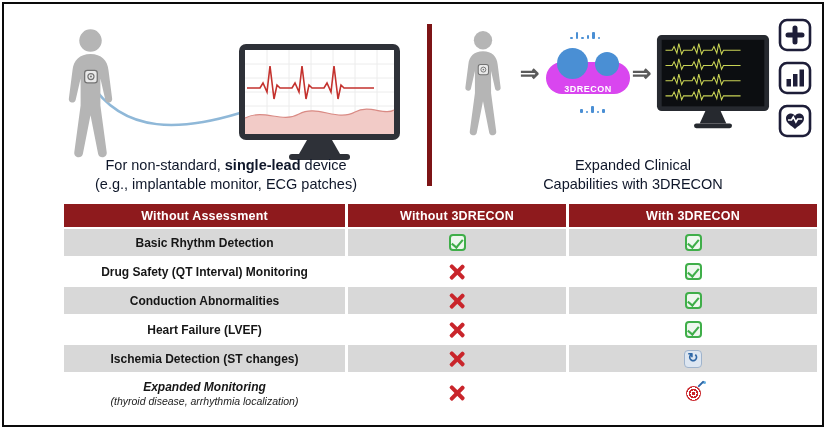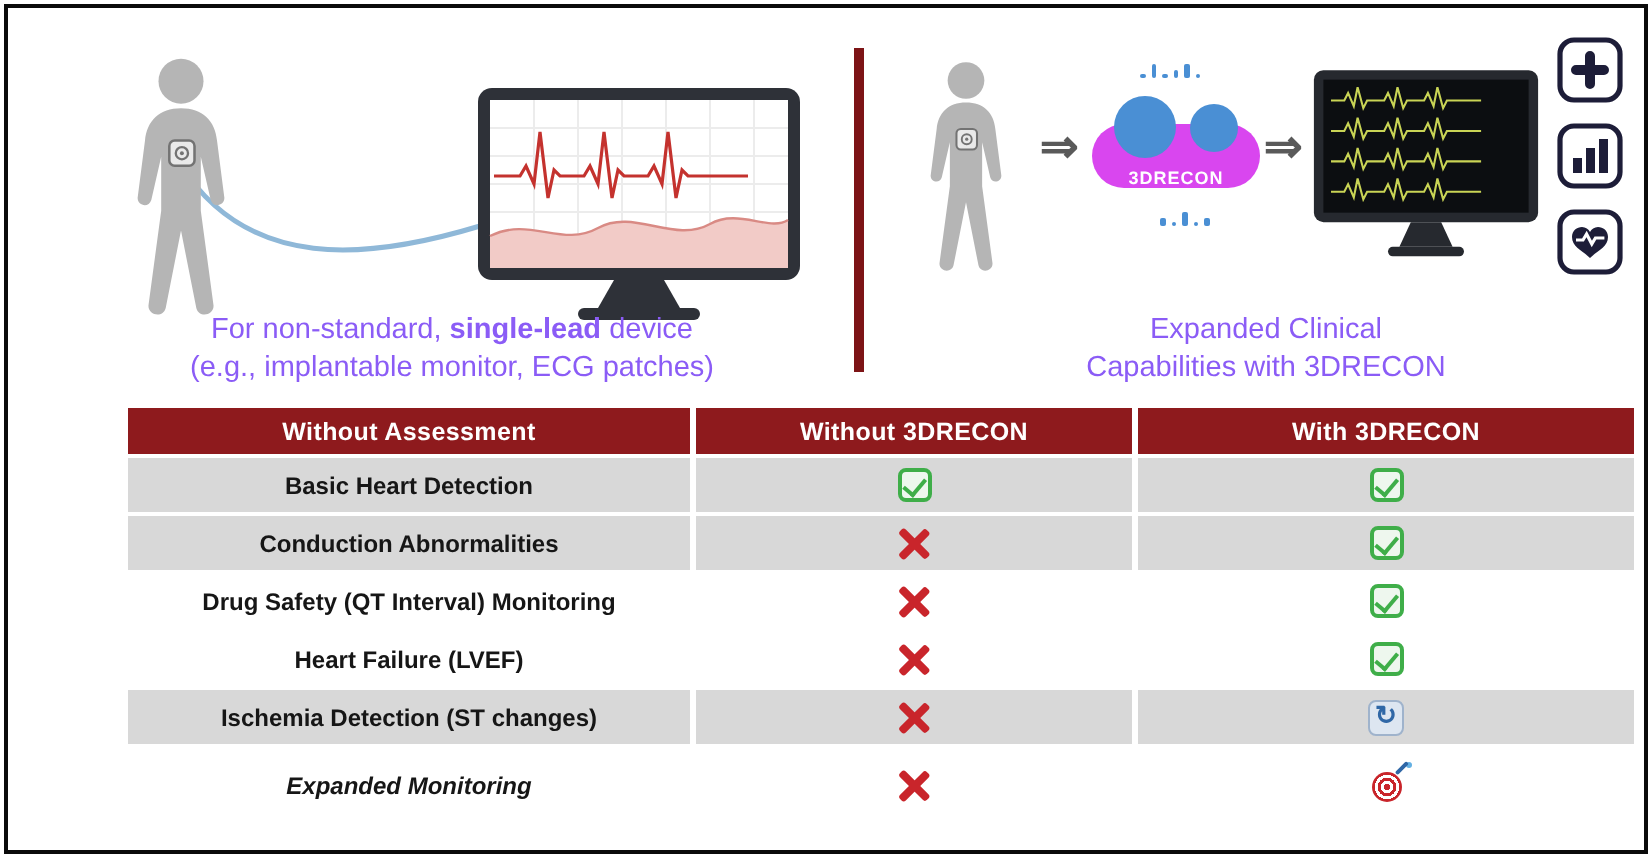--- a/index.html
+++ b/index.html
@@ -34,21 +34,21 @@
   .signal{position:absolute;display:flex;align-items:flex-end;gap:3px;}
   .signal-top{left:126px;top:18px;}
   .signal-bottom{left:136px;top:92px;}
   .sd{width:2.5px;height:2.5px;background:#4a8fd4;border-radius:50%;}
   .sb{width:2.5px;height:7px;background:#4a8fd4;border-radius:1px;}
   .sb2{width:2.5px;height:4.5px;background:#4a8fd4;border-radius:1px;}
 
   .side-icons{position:absolute;left:334px;top:4px;display:flex;flex-direction:column;gap:9px;}
   .side-icon{width:34px;height:34px;}
 
-  .caption{position:absolute;left:0;right:0;text-align:center;font-size:14.5px;color:#8b5cf6;line-height:1.32;}
+  .caption{position:absolute;left:0;right:0;text-align:center;font-size:14.5px;color:#0f172a;line-height:1.32;}
   .caption-left{top:138px;}
   .caption-right{top:142px;text-align:center;}
 
   
   .ctable{position:absolute;left:60px;right:5px;top:200px;}
   .trow{display:grid;grid-template-columns:281px 218px 1fr;gap:3px;}
   .trow + .trow{margin-top:2px;}
   .cell{display:flex;align-items:center;justify-content:center;text-align:center;}
   .hcell{background:#8e1a1d;color:#fff;font-weight:bold;font-size:12.5px;height:23px;letter-spacing:.2px;}
   .rcell{min-height:27px;font-size:12px;font-weight:bold;color:#161616;}
@@ -182,45 +182,45 @@
 
   <div class="ctable">
 
     <div class="trow">
       <div class="cell hcell">Without Assessment</div>
       <div class="cell hcell">Without 3DRECON</div>
       <div class="cell hcell">With 3DRECON</div>
     </div>
 
     <div class="trow">
-      <div class="cell rcell odd">Basic Heart Detection</div>
-      <div class="cell rcell odd">
-            <span class="status-icon icon-check"></span>
-          </div>
-      <div class="cell rcell odd">
+      <div class="cell rcell odd">Basic Rhythm Detection</div>
+      <div class="cell rcell odd">
+            <span class="status-icon icon-check"></span>
+          </div>
+      <div class="cell rcell odd">
+            <span class="status-icon icon-check"></span>
+          </div>
+    </div>
+
+    <div class="trow">
+      <div class="cell rcell even">Drug Safety (QT Interval) Monitoring</div>
+      <div class="cell rcell even">
+            <span class="status-icon icon-cross"></span>
+          </div>
+      <div class="cell rcell even">
             <span class="status-icon icon-check"></span>
           </div>
     </div>
 
     <div class="trow">
       <div class="cell rcell odd">Conduction Abnormalities</div>
       <div class="cell rcell odd">
             <span class="status-icon icon-cross"></span>
           </div>
       <div class="cell rcell odd">
-            <span class="status-icon icon-check"></span>
-          </div>
-    </div>
-
-    <div class="trow">
-      <div class="cell rcell even">Drug Safety (QT Interval) Monitoring</div>
-      <div class="cell rcell even">
-            <span class="status-icon icon-cross"></span>
-          </div>
-      <div class="cell rcell even">
             <span class="status-icon icon-check"></span>
           </div>
     </div>
 
     <div class="trow">
       <div class="cell rcell even">Heart Failure (LVEF)</div>
       <div class="cell rcell even">
             <span class="status-icon icon-cross"></span>
           </div>
       <div class="cell rcell even">
@@ -234,20 +234,21 @@
             <span class="status-icon icon-cross"></span>
           </div>
       <div class="cell rcell odd">
             <span class="status-icon icon-refresh"></span>
           </div>
     </div>
 
     <div class="trow">
       <div class="cell rcell even tall">
         <div>Expanded Monitoring</div>
+        <div class="sub">(thyroid disease, arrhythmia localization)</div>
       </div>
       <div class="cell rcell even tall">
             <span class="status-icon icon-cross"></span>
           </div>
       <div class="cell rcell even tall">
             <span class="status-icon icon-target"></span>
           </div>
     </div>
 
   </div>

